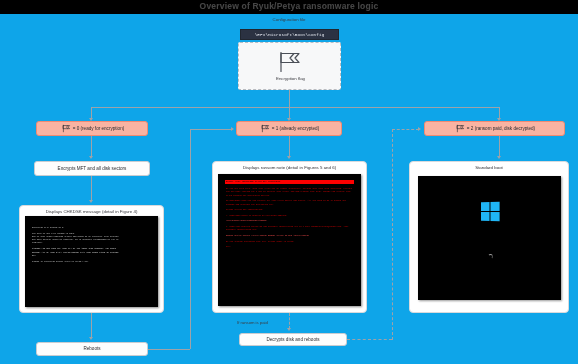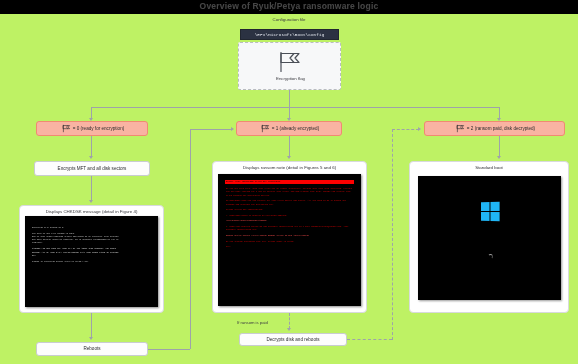--- a/index.html
+++ b/index.html
@@ -12,21 +12,21 @@
     height: 364px;
     overflow: hidden;
     font-family: "Liberation Sans", sans-serif;
     position: relative;
   }
   #canvas {
     position: absolute;
     left: 0; top: 0;
     width: 578px;
     height: 364px;
-    background: #bef264;
+    background: #0ea5e9;
   }
   
   .topbar {
     position: absolute;
     left: 0; top: 0;
     width: 578px;
     height: 14px;
     background: #000000;
     overflow: hidden;
   }

